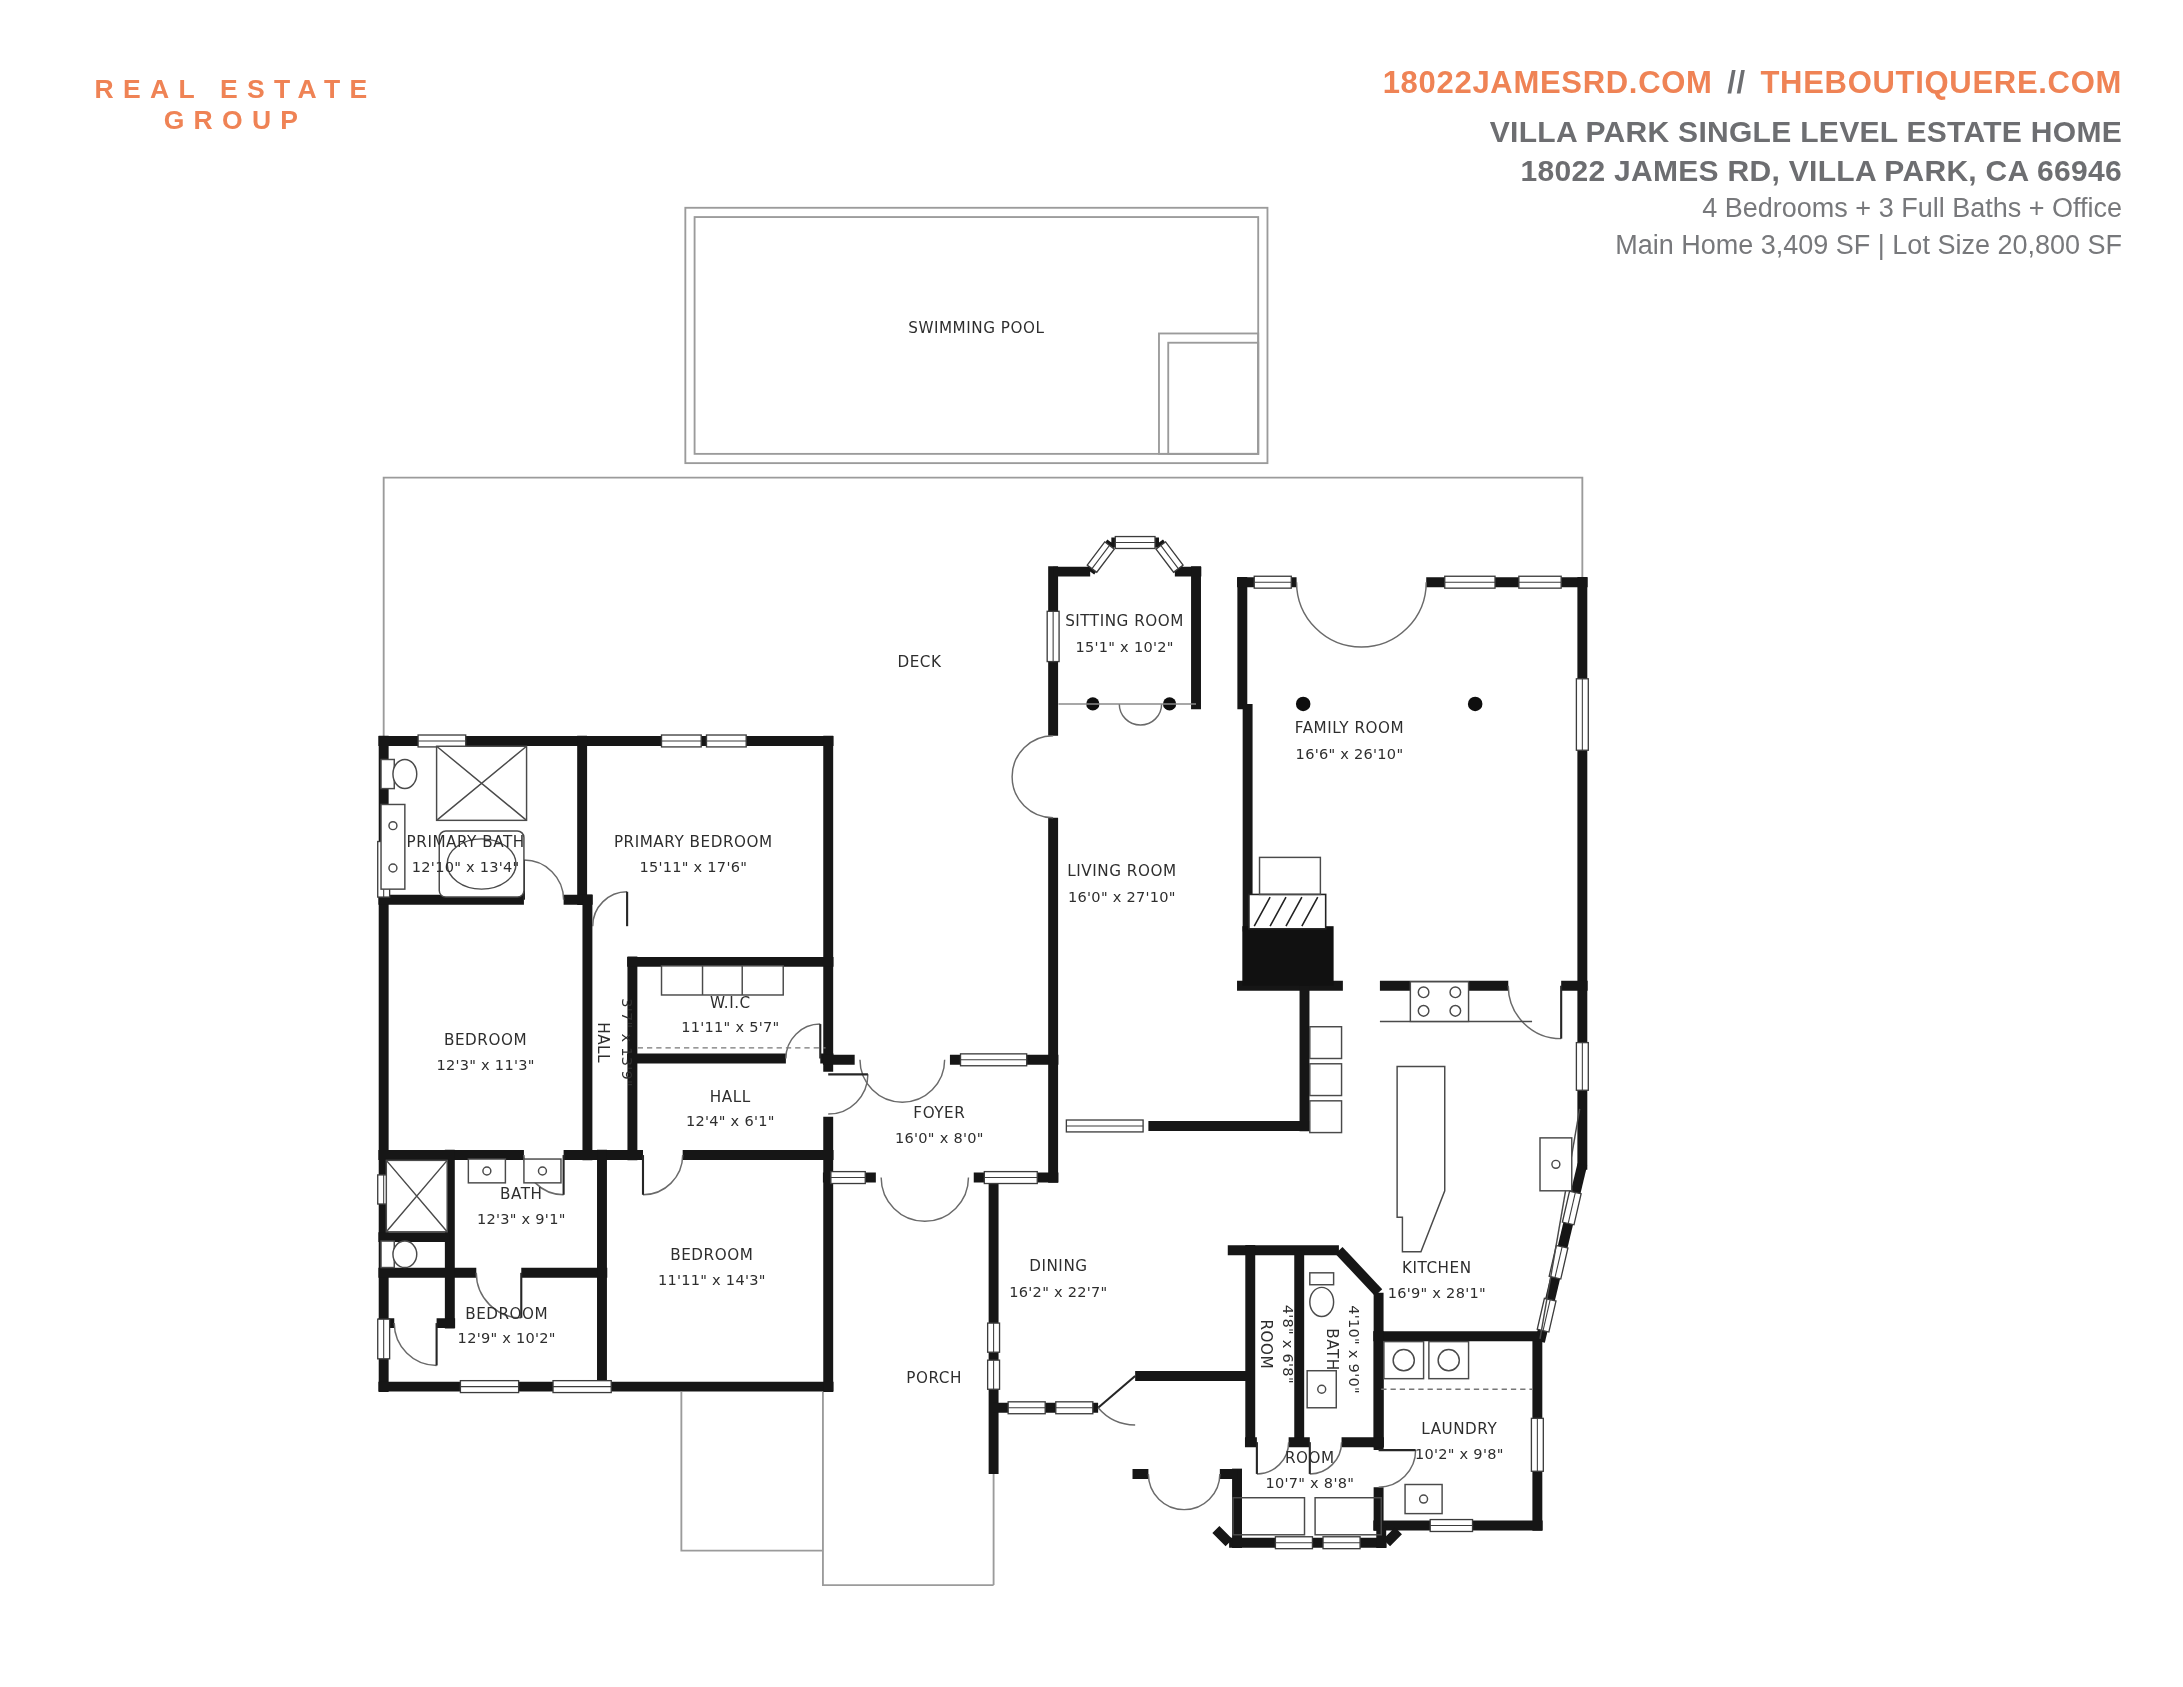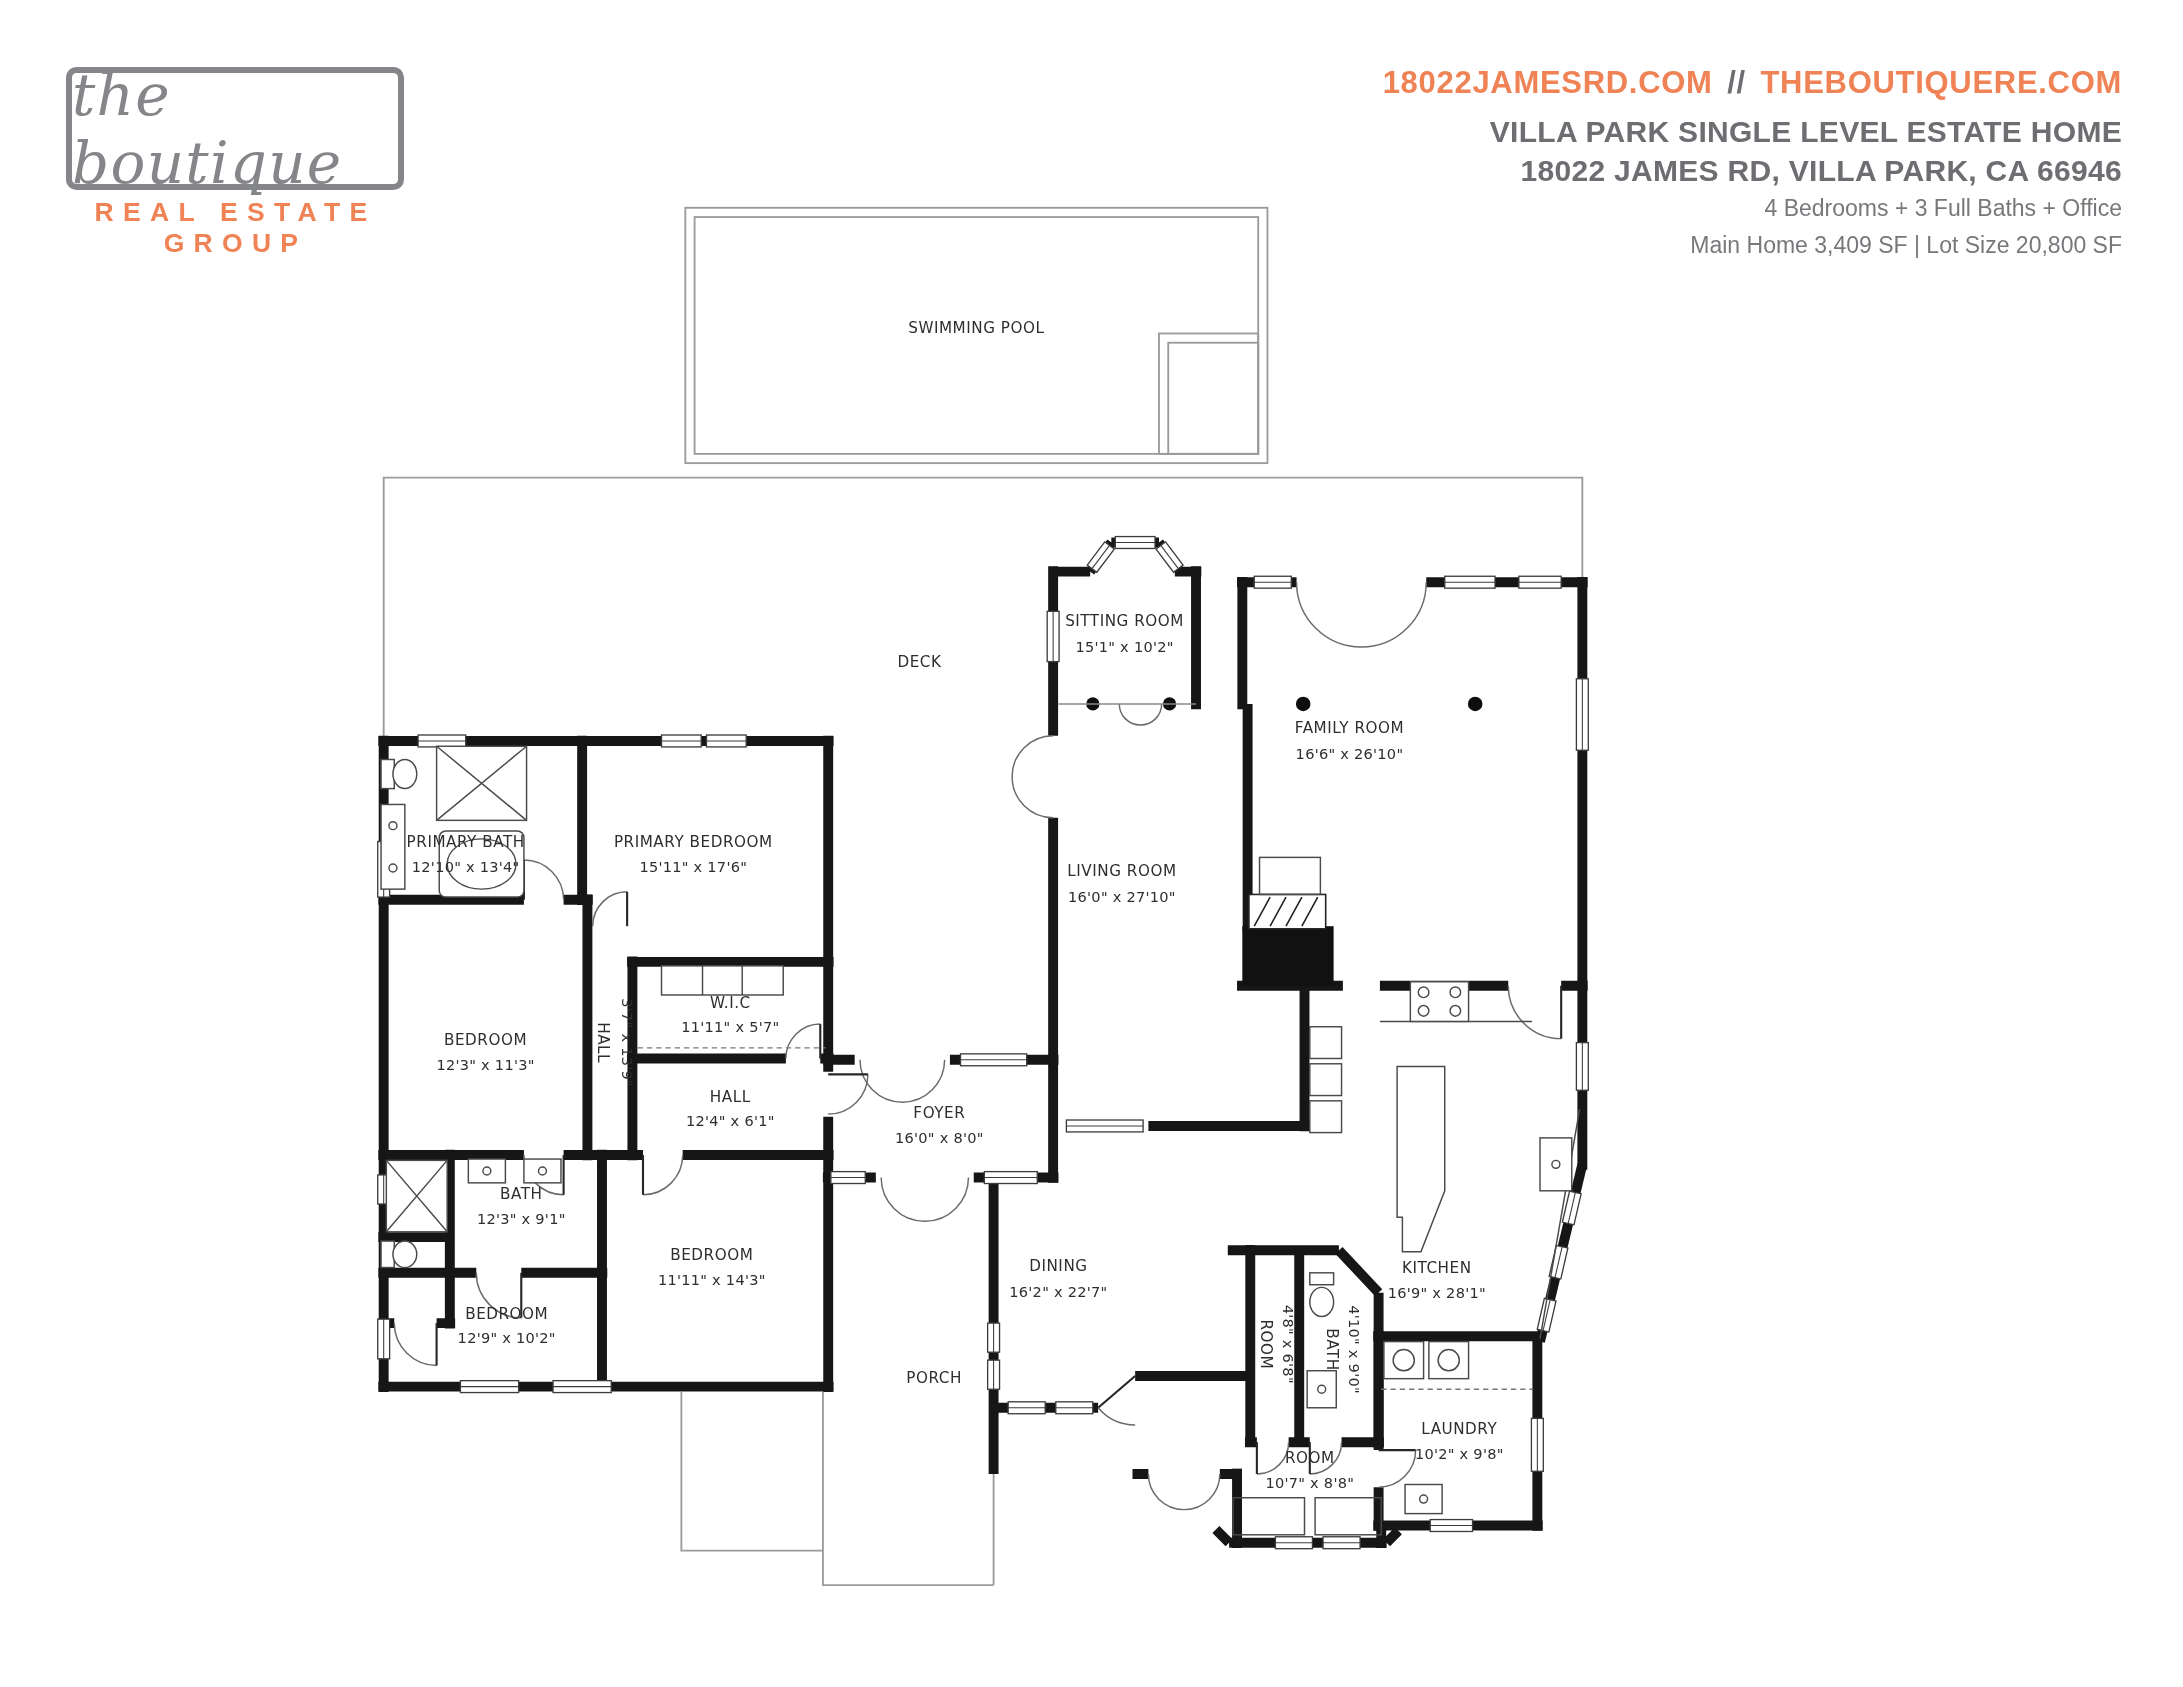--- a/index.html
+++ b/index.html
@@ -12,42 +12,39 @@
   .logo-box{width:326px;height:111px;border:6.6px solid var(--c-logo);border-radius:10.6px;
             display:flex;align-items:center;justify-content:center;}
   .logo-script{font-family:"DejaVu Serif",serif;font-style:italic;font-size:58px;
                color:var(--c-logo);letter-spacing:1.3px;}
   .logo-tag{margin-top:7px;text-align:center;font-size:26.5px;font-weight:bold;
             letter-spacing:9.3px;color:var(--c-accent);}
   .head-right{position:absolute;right:61px;top:65px;text-align:right;}
   .sites{font-size:31px;font-weight:bold;color:var(--c-accent);letter-spacing:0.7px;margin-bottom:10.6px;}
   .sites .sep{color:var(--c-heading);padding:0 5.3px;}
   .h-title{font-size:30px;font-weight:bold;color:var(--c-heading);line-height:39px;letter-spacing:0.3px;}
-  .h-sub{font-size:23px;color:var(--c-body);line-height:37px;}
+  .h-sub{font-size:27px;color:var(--c-body);line-height:37px;}
   svg{position:absolute;left:0;top:0;}
   .rn{font-family:"DejaVu Sans",sans-serif;font-size:11.5px;fill:#2e2e2e;letter-spacing:.4px;}
   .rd{font-family:"DejaVu Sans",sans-serif;font-size:11px;fill:#2e2e2e;letter-spacing:.2px;}
   .walls{stroke:#161616;stroke-width:7.5;fill:none;stroke-linecap:butt;}
   .thin{stroke:#9b9b9b;stroke-width:1.4;fill:none;}
   .rail{stroke:#8a8a8a;stroke-width:1.2;fill:none;}
   .win rect{fill:#fff;stroke:#3c3c3c;stroke-width:1;}
   .win line{stroke:#3c3c3c;stroke-width:.8;}
   .door{stroke:#6a6a6a;stroke-width:1.1;fill:none;}
   .leaf{stroke:#262626;stroke-width:1.6;fill:none;}
   .fix{stroke:#4a4a4a;stroke-width:1.1;fill:#fff;}
   .fixl{stroke:#4a4a4a;stroke-width:1.1;fill:none;}
   .dash{stroke:#777;stroke-width:1;stroke-dasharray:4 3;fill:none;}
 </style>
 </head>
 <body>
 
 <div class="logo-wrap">
-  <div class="logo-box">
-    <span class="logo-script">the boutique</span>
-  </div>
   <div class="logo-tag">REAL ESTATE GROUP</div>
 </div>
 
 <div class="head-right">
   <div class="sites">
     <span>18022JAMESRD.COM</span>
     <span class="sep">//</span>
     <span>THEBOUTIQUERE.COM</span>
   </div>
   <div class="h-title">VILLA PARK SINGLE LEVEL ESTATE HOME</div>

